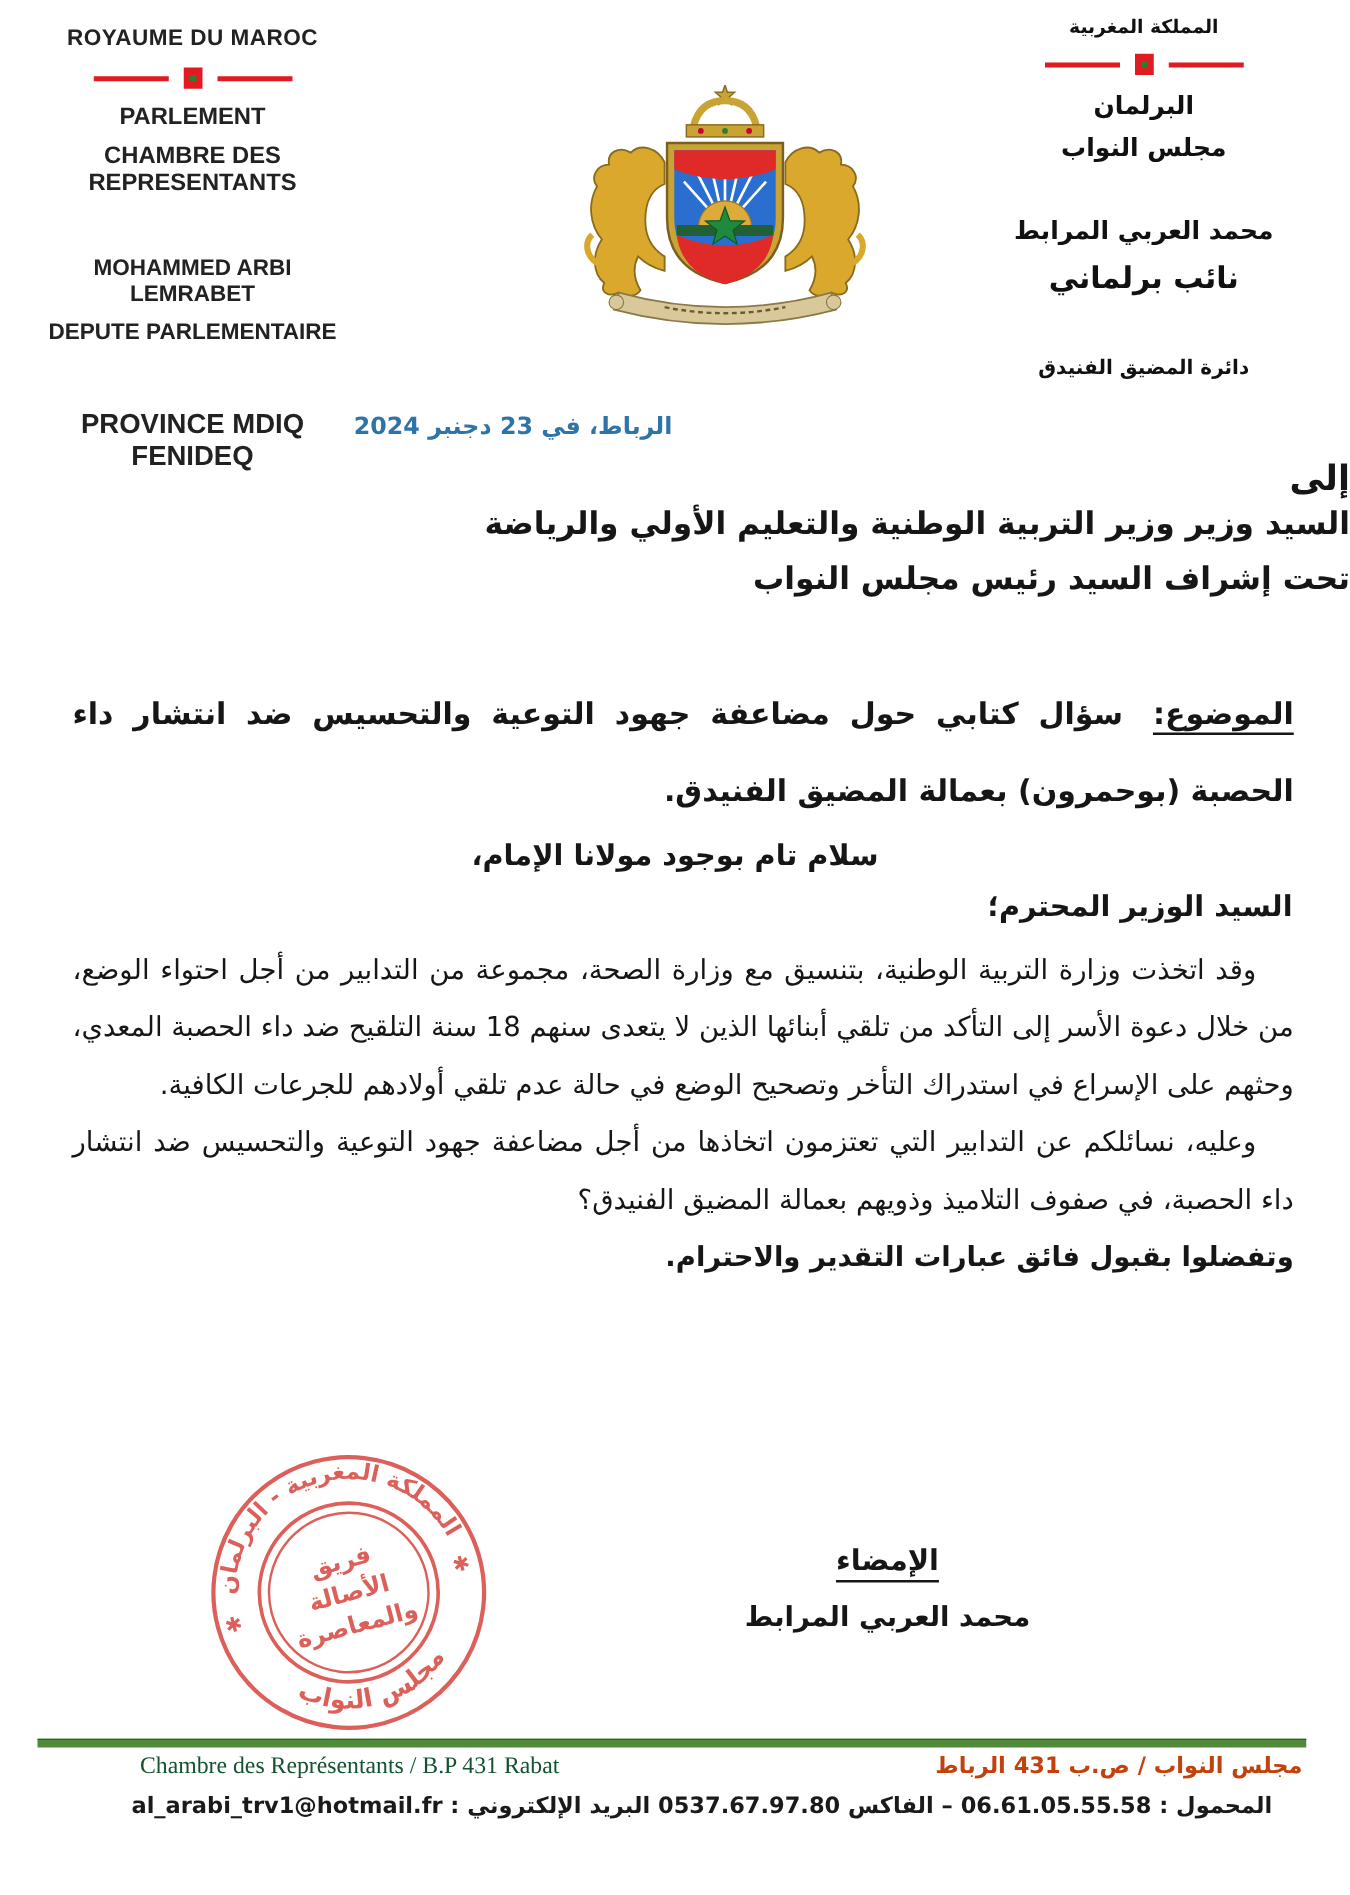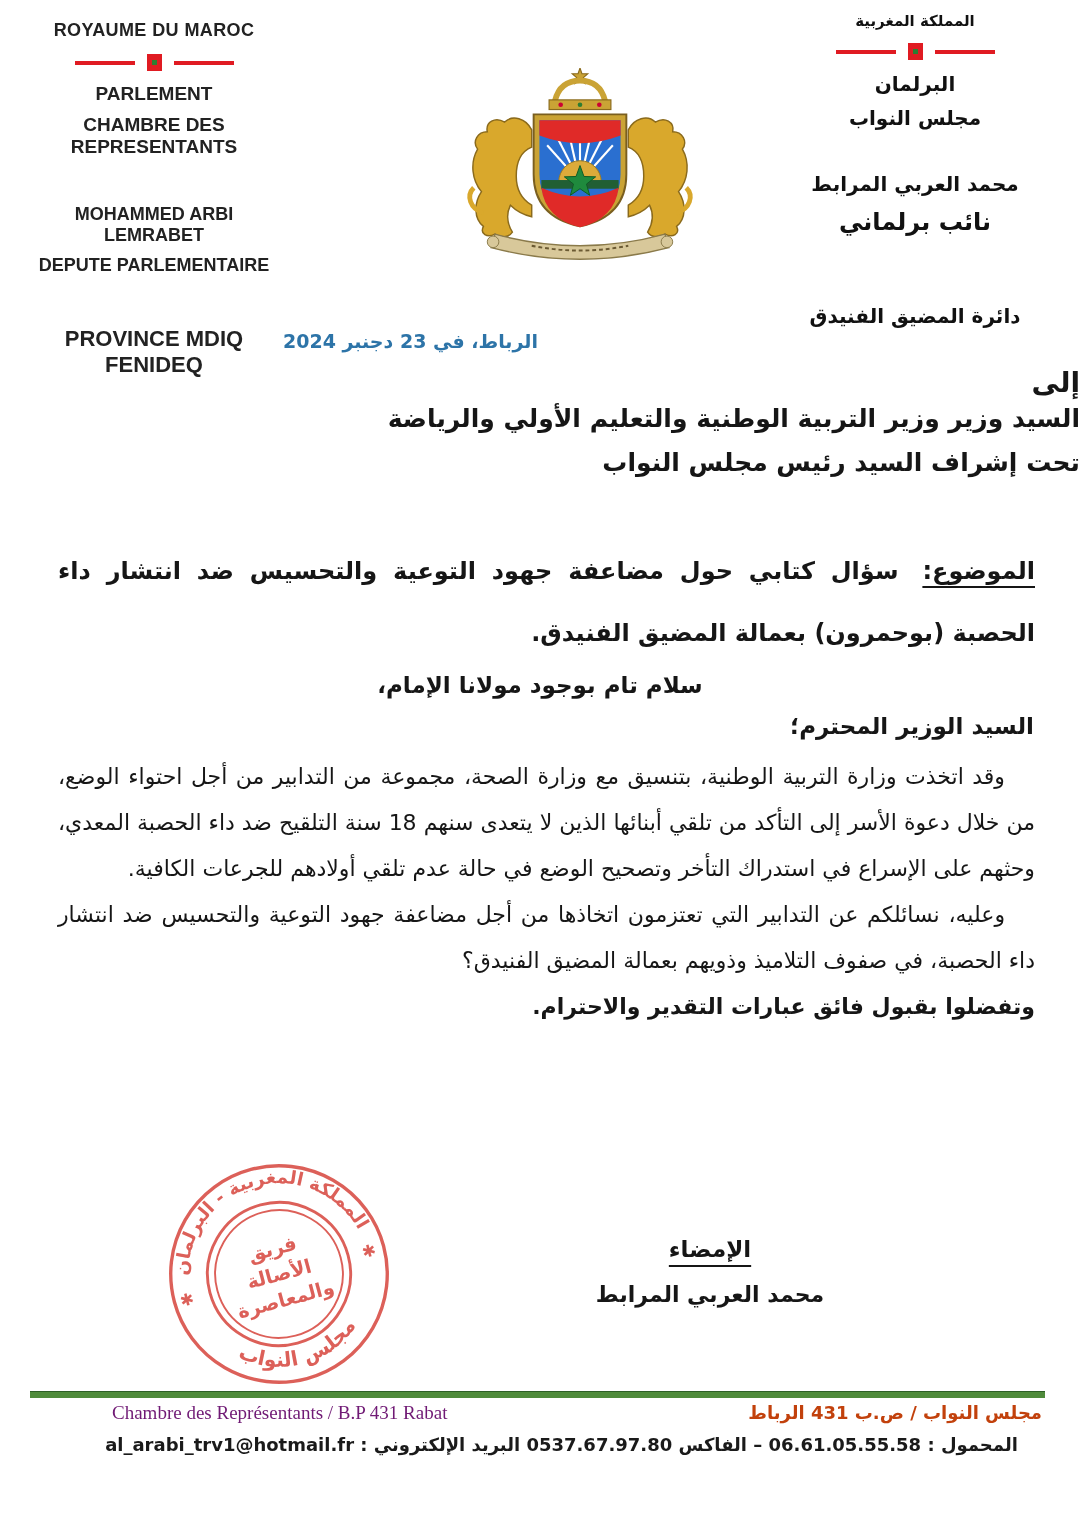--- a/index.html
+++ b/index.html
@@ -22,21 +22,21 @@
   .divider .bar{ width:60px; height:4px; background:#e01b22; }
   .divider .sq{ width:15px; height:17px; background:#e01b22; position:relative; }
   .divider .sq::after{ content:""; position:absolute; left:5px; top:6px; width:5px; height:5px; background:#2e7d32; }
   
   .header-right{ position:absolute; right:30px; top:12px; width:270px; text-align:center;
     direction:rtl; font-weight:700; color:#111; }
   .hr-country{ font-size:15px; }
   .hr-org{ font-size:20px; margin-top:10px; }
   .hr-name{ font-size:20px; margin-top:42px; }
   .hr-title{ font-size:24px; margin-top:12px; }
-  .hr-district{ font-size:20px; margin-top:68px; }
+  .hr-district{ font-size:16px; margin-top:48px; }
   
   .emblem{ position:absolute; left:442px; top:68px; width:276px; height:198px; }
   
   .date-line{ position:absolute; left:283px; top:330px; direction:rtl;
     font-size:19px; font-weight:700; color:#2d74a8; }
   
   .recipient{ position:absolute; left:0; right:0; top:366px; text-align:right; direction:rtl; }
   .rc-to{ font-size:28px; font-weight:700; }
   .rc-l1{ font-size:25px; font-weight:700; margin-top:5px; }
   .rc-l2{ font-size:25px; font-weight:700; margin-top:15px; }
@@ -58,21 +58,21 @@
   .sig-label{ font-size:23px; font-weight:700; text-decoration:underline; text-decoration-thickness:1.5px; text-underline-offset:8px; }
   .sig-name{ font-size:22px; font-weight:700; margin-top:20px; }
   
   .stamp{ position:absolute; left:163px; top:1158px; width:232px; height:232px;
     transform:rotate(-15deg); opacity:.88; mix-blend-mode:multiply; }
   
   .footer-bar{ position:absolute; left:30px; top:1391px; width:1015px; height:7px;
     background:#4f8b3b; border-top:1px solid #2d5f26; }
   .footer-row{ position:absolute; left:112px; right:38px; top:1402px;
     display:flex; justify-content:space-between; align-items:baseline; }
-  .footer-fr{ font-family:"Liberation Serif", serif; font-size:19px; color:#701a75; }
+  .footer-fr{ font-family:"Liberation Serif", serif; font-size:19px; color:#14532d; }
   .footer-ar{ direction:rtl; font-size:18px; font-weight:700; color:#c2410c; }
   .footer-contacts{ position:absolute; left:0; right:0; top:1434px; text-align:center; direction:rtl;
     font-size:18px; font-weight:700; color:#1a1a1a;padding-left:43px; }
 </style>
 </head>
 <body>
 
 <div class="page">
 
   <div class="header-left">

